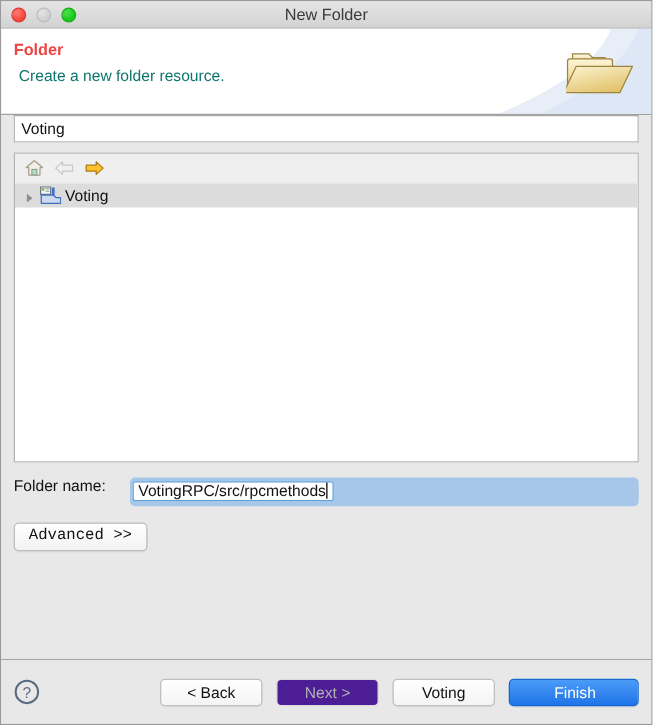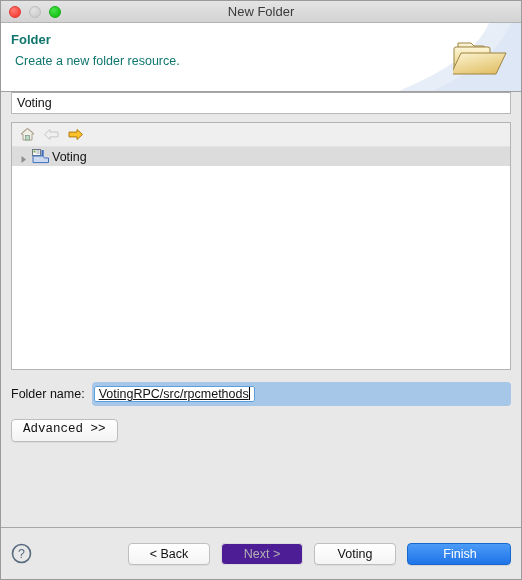--- a/index.html
+++ b/index.html
@@ -85,21 +85,21 @@
     width: 150px;
     height: 100%;
     overflow: hidden;
   }
   .header-title {
     position: absolute;
     left: 10px;
     top: 9px;
     font-size: 13px;
     font-weight: bold;
-    color: #0f766e;
+    color: #ef4444;
   }
   .header-sub {
     position: absolute;
     left: 14px;
     top: 31px;
     font-size: 12.5px;
     color: #0f766e;
   }
   .header-icon {
     position: absolute;
@@ -186,23 +186,23 @@
     height: 15px;
     flex: 0 0 17px;
   }
   .tree-label {
     font-size: 12.5px;
     color: #111;
   }
 
   .folder-name-row {
     display: flex;
-    align-items: center;
+    align-items: flex-start;
     margin-top: 12px;
-    gap: 7px;
+    gap: 19px;
   }
   .folder-name-row .lbl {
     font-size: 12.5px;
     color: #111;
     white-space: nowrap;
   }
   .focus-wrap {
     flex: 1 1 auto;
     position: relative;
     padding: 2px;
@@ -223,21 +223,20 @@
     height: 21px;
     background: #fff;
     border: 1px solid #5b9fdd;
     border-radius: 2px;
     font-size: 12.5px;
     color: #111;
     padding: 0 4px;
     line-height: 19px;
     white-space: nowrap;
     overflow: hidden;
-    text-decoration: underline;
   }
 
   .advanced-btn {
     margin-top: 13px;
     display: inline-block;
     height: 21px;
     line-height: 19px;
     padding: 0 11px;
     font-size: 12.5px;
     color: #111;

